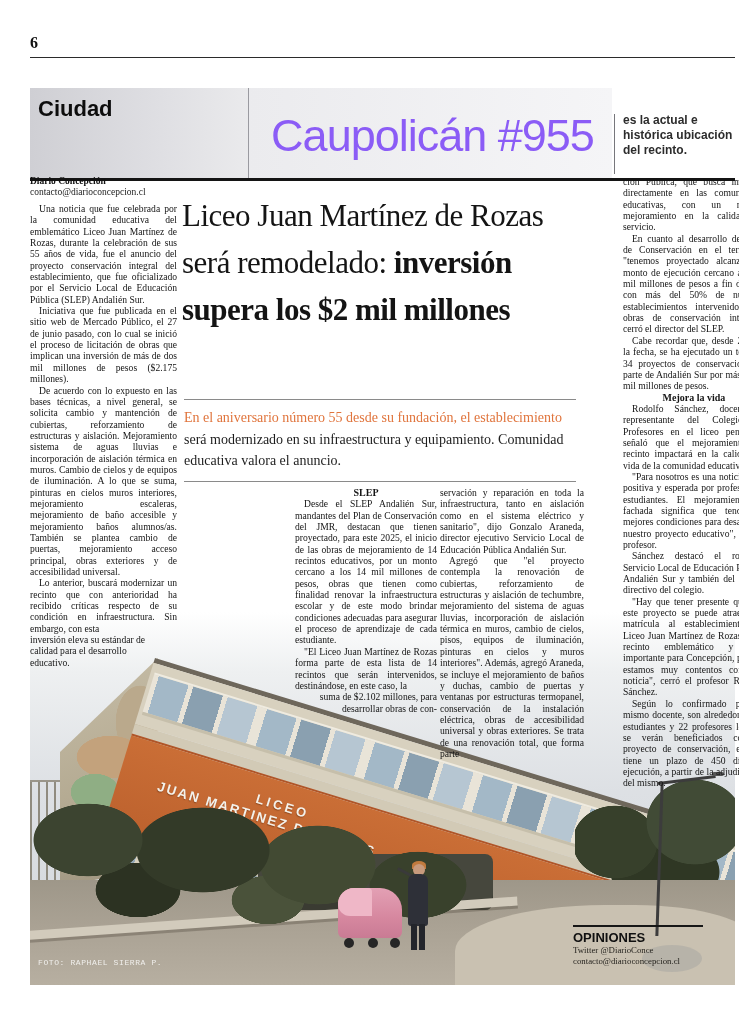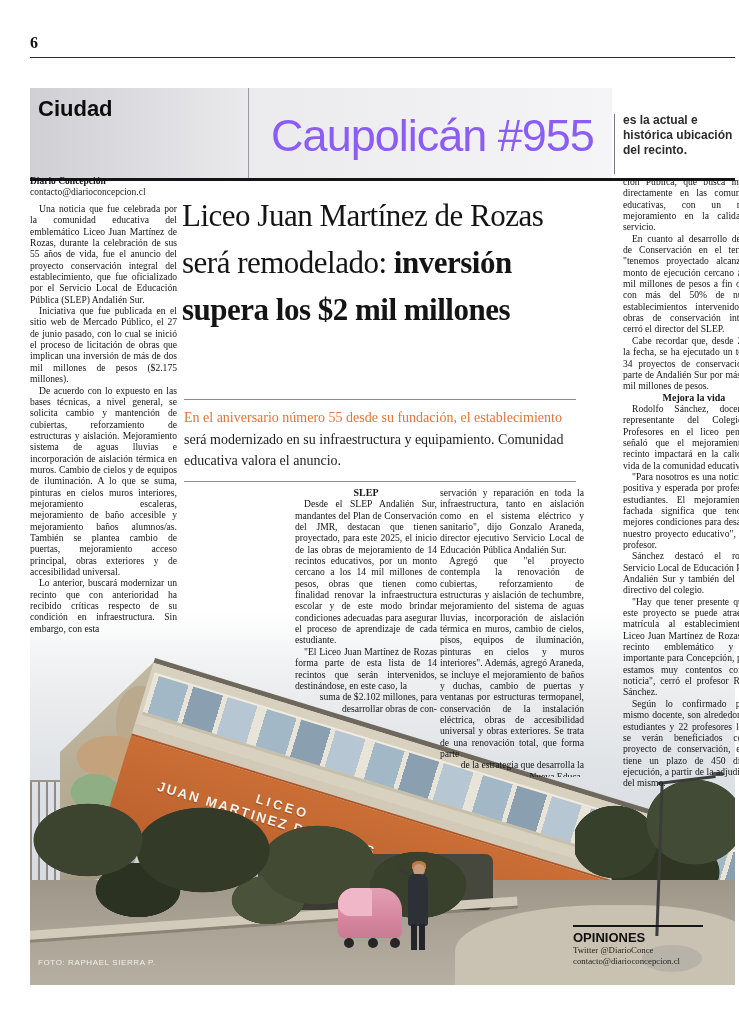--- a/index.html
+++ b/index.html
@@ -116,21 +116,21 @@
   .stroller-hood { position:absolute; left:0; top:0; width:34px; height:28px; background:#efb7c7; border-radius:16px 4px 0 12px; }
   .stroller-handle { position:absolute; left:366px; top:262px; width:30px; height:3px; background:#3a3a3a; transform:rotate(28deg); }
   .wheel { position:absolute; width:10px; height:10px; border-radius:50%; background:#262626; top:326px; }
   .person-head { position:absolute; left:383px; top:252px; width:12px; height:12px; border-radius:50%; background:#c79a7d; }
   .person-hair { position:absolute; left:382px; top:249px; width:14px; height:8px; border-radius:50% 50% 0 0; background:#c07a3e; }
   .person-body { position:absolute; left:378px; top:262px; width:20px; height:52px; background:#2e3038; border-radius:7px 7px 3px 3px; }
   .person-legs { position:absolute; left:381px; top:312px; width:14px; height:26px;
     background:linear-gradient(90deg,#23252b 0 45%,rgba(0,0,0,0) 45% 55%,#23252b 55% 100%); }
   .blur-blob { position:absolute; left:612px; top:333px; width:60px; height:27px; background:#b6b2a9;
     border-radius:50%; opacity:.95; }
-  .photo-credit { position:absolute; left:38px; top:958px; z-index:3; font-family:Liberation Sans, sans-serif;
+  .photo-credit { position:absolute; left:38px; top:958px; z-index:3; font-family:Liberation Mono, monospace;
     font-size:8px; letter-spacing:.6px; color:#f0efec; }
 
   
   .opinions { position:absolute; left:573px; top:925px; width:130px; z-index:3; }
   .opinions-rule { height:2px; background:#161616; margin-bottom:3px; }
   .opinions-title { font-family:"Liberation Sans", sans-serif; font-weight:bold; font-size:13px; color:#101010; }
   .opinions-line { font-size:8.8px; line-height:10.5px; color:#26241f; }
 </style>
 </head>
 <body>
@@ -158,31 +158,31 @@
   <h1 class="headline"><span style="font-weight:normal;">Liceo Juan Martínez de Rozas será remodelado: </span><span class="hl-bold">inversión supera los $2 mil millones</span></h1>
   <div class="deck">
     <span id="deck-highlight" style="color: rgb(224, 116, 60);">En el aniversario número 55 desde su fundación, el establecimiento</span><span> será modernizado en su infraestructura y equipamiento. Comunidad educativa valora el anuncio.</span>
   </div>
 
   <div class="col col1">
       <p class="b-p">Una noticia que fue celebrada por la comunidad educativa del emblemático Liceo Juan Martínez de Rozas, durante la celebración de sus 55 años de vida, fue el anuncio del proyecto conservación integral del establecimiento, que fue oficializado por el Servicio Local de Educación Pública (SLEP) Andalién Sur.</p>
       <p class="b-p">Iniciativa que fue publicada en el sitio web de Mercado Público, el 27 de junio pasado, con lo cual se inició el proceso de licitación de obras que implican una inversión de más de dos mil millones de pesos ($2.175 millones).</p>
       <p class="b-p">De acuerdo con lo expuesto en las bases técnicas, a nivel general, se solicita cambio y mantención de cubiertas, reforzamiento de estructuras y aislación. Mejoramiento sistema de aguas lluvias e incorporación de aislación térmica en muros. Cambio de cielos y de equipos de iluminación. A lo que se suma, pinturas en cielos muros interiores, mejoramiento escaleras, mejoramiento de baño accesible y mejoramiento baños alumnos/as. También se plantea cambio de puertas, mejoramiento acceso principal, obras exteriores y de accesibilidad universal.</p>
       <p class="b-p">Lo anterior, buscará modernizar un recinto que con anterioridad ha recibido críticas respecto de su condición en infraestructura. Sin embargo, con esta</p>
+      <p class="b-tail-left">inversión eleva su estándar de calidad para el desarrollo educativo.</p>
     </div>
   <div class="col col2">
       <p class="b-subhead">SLEP</p>
       <p class="b-p">Desde el SLEP Andalién Sur, mandantes del Plan de Conservación del JMR, destacan que tienen proyectado, para este 2025, el inicio de las obras de mejoramiento de 14 recintos educativos, por un monto cercano a los 14 mil millones de pesos, obras que tienen como finalidad renovar la infraestructura escolar y de este modo brindar condiciones adecuadas para asegurar el proceso de aprendizaje de cada estudiante.</p>
       <p class="b-p">"El Liceo Juan Martínez de Rozas forma parte de esta lista de 14 recintos que serán intervenidos, destinándose, en este caso, la</p>
       <p class="b-tail-right">suma de $2.102 millones, para desarrollar obras de con-</p>
     </div>
   <div class="col col3">
       <p class="b-pfirst">servación y reparación en toda la infraestructura, tanto en aislación como en el sistema eléctrico y sanitario", dijo Gonzalo Araneda, director ejecutivo Servicio Local de Educación Pública Andalién Sur.</p>
       <p class="b-p">Agregó que "el proyecto contempla la renovación de cubiertas, reforzamiento de estructuras y aislación de techumbre, mejoramiento del sistema de aguas lluvias, incorporación de aislación térmica en muros, cambio de cielos, pisos, equipos de iluminación, pinturas en cielos y muros interiores". Además, agregó Araneda, se incluye el mejoramiento de baños y duchas, cambio de puertas y ventanas por estructuras termopanel, conservación de la instalación eléctrica, obras de accesibilidad universal y obras exteriores. Se trata de una renovación total, que forma parte</p>
-      <p class="b-tail-right">de la estrategia que desarrolla la Nueva Educa-</p>
     </div>
   <div class="col col4">
       <p class="b-pfirst">ción Pública, que busca impactar directamente en las comunidades educativas, con un notable mejoramiento en la calidad del servicio.</p>
       <p class="b-p">En cuanto al desarrollo del Plan de Conservación en el territorio, "tenemos proyectado alcanzar un monto de ejecución cercano a los 8 mil millones de pesos a fin de año, con más del 50% de nuestros establecimientos intervenidos con obras de conservación integral", cerró el director del SLEP.</p>
       <p class="b-p">Cabe recordar que, desde 2019 a la fecha, se ha ejecutado un total de 34 proyectos de conservación por parte de Andalién Sur por más de 18 mil millones de pesos.</p>
       <p class="b-subhead">Mejora la vida</p>
       <p class="b-p">Rodolfo Sánchez, docente y representante del Colegio de Profesores en el liceo penquista, señaló que el mejoramiento del recinto impactará en la calidad de vida de la comunidad educativa.</p>
       <p class="b-p">"Para nosotros es una noticia muy positiva y esperada por profesores y estudiantes.  El mejoramiento de fachada significa que tendremos mejores condiciones para desarrollar nuestro proyecto educativo", dijo el profesor.</p>
       <p class="b-p">Sánchez destacó el rol del Servicio Local de Educación Pública Andalién Sur y también del equipo directivo del colegio.</p>
       <p class="b-p">"Hay que tener presente que con este proyecto se puede atraer más matrícula al establecimiento. El Liceo Juan Martínez de Rozas es un recinto emblemático y muy importante para Concepción, por eso estamos muy contentos con esta noticia", cerró el profesor Rodolfo Sánchez.</p>

